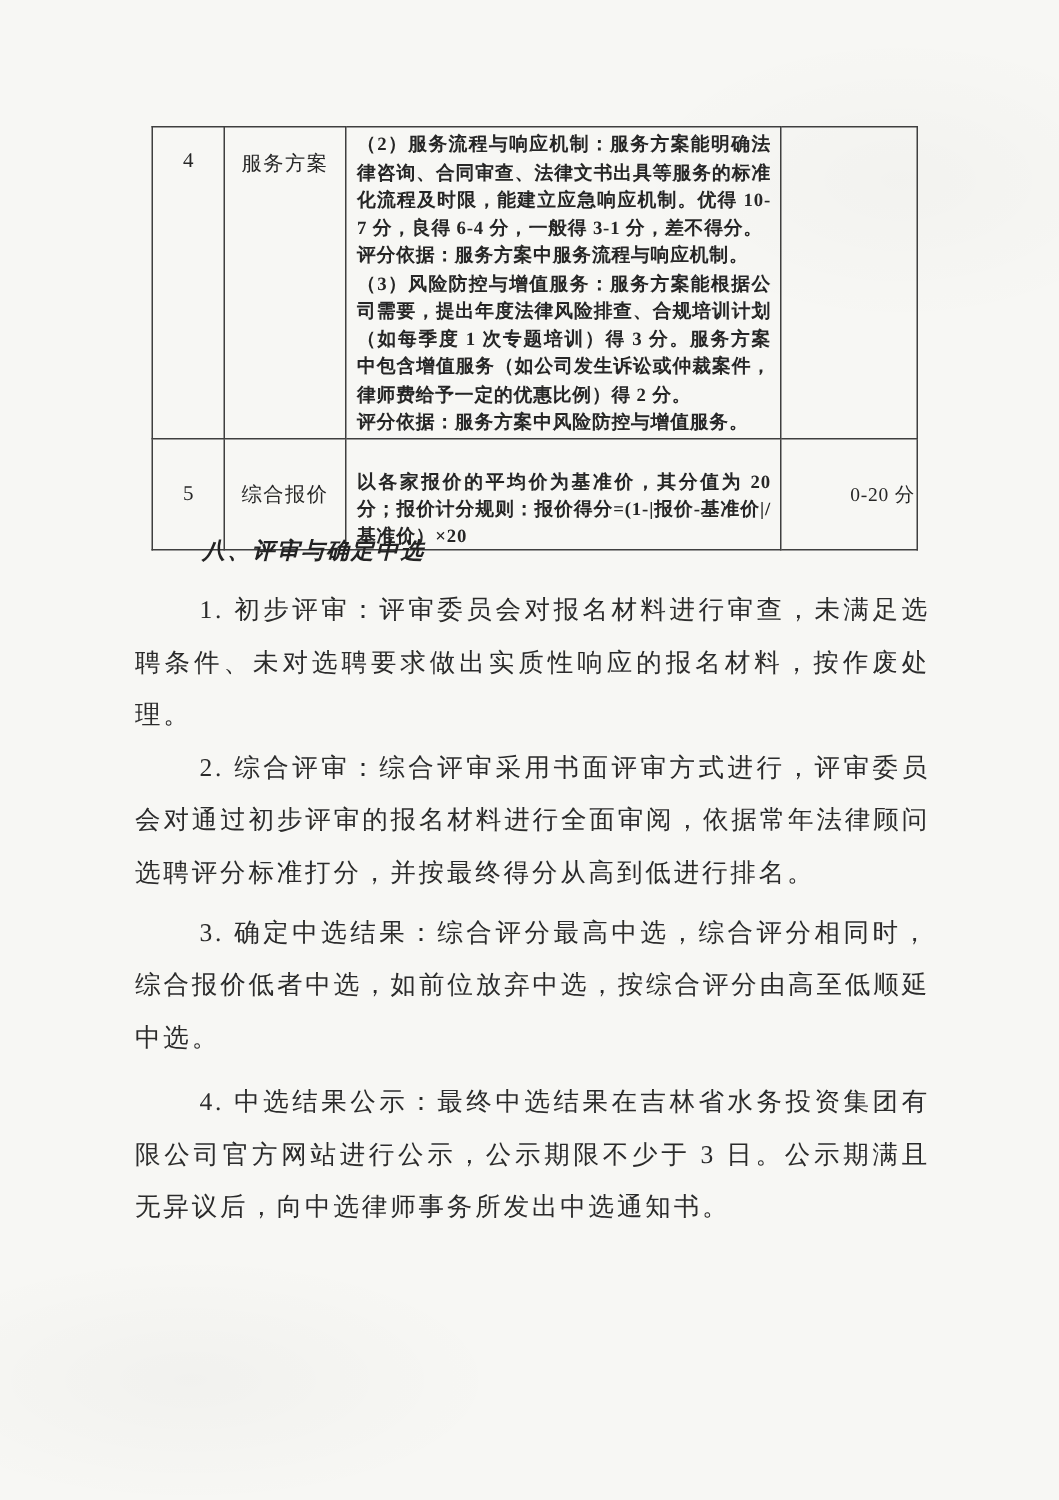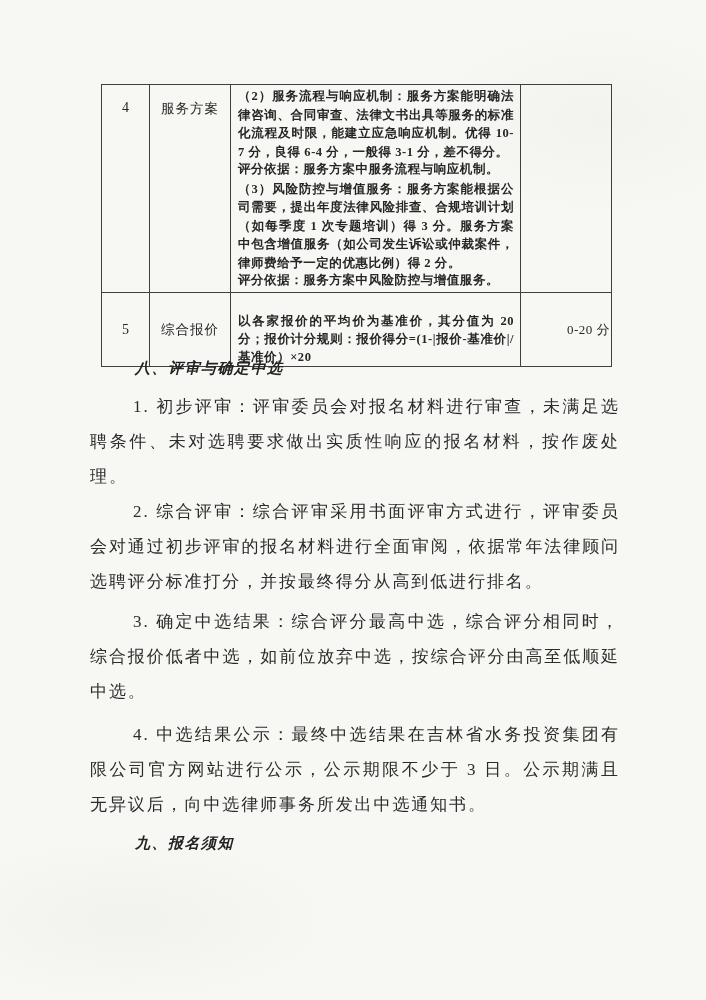--- a/index.html
+++ b/index.html
@@ -37,21 +37,21 @@
   td.cell-cat { text-align: center; font-size: 13.5px; letter-spacing: 1px; }
   tr.row-4 td.cell-num, tr.row-4 td.cell-cat { vertical-align: top; padding-top: 15px; }
   tr.row-5 td.cell-num, tr.row-5 td.cell-cat { vertical-align: middle; }
 
   td.cell-desc {
     vertical-align: top; padding: 2px 6px 0 7px;
     font-size: 12.5px; line-height: 18.5px; letter-spacing: 0.55px;
   }
   tr.row-5 td.cell-desc { line-height: 18px; padding-top: 19px; }
   td.cell-desc .seg { display: block; text-align: justify; text-justify: inter-character; font-weight: bold; }
-  td.cell-desc .seg.bold { font-weight: 700; font-family: Liberation Mono, monospace; }
+  td.cell-desc .seg.bold { font-weight: 700; }
 
   td.cell-score { text-align: right; vertical-align: middle; font-size: 13px; letter-spacing: 0.5px; }
 
   
   .content {
     position: absolute; left: 90px; top: 347px; width: 530px;
   }
   .content h2 {
     margin: 9px 0 0 0; padding: 0;
     font-size: 15px; line-height: 24px; font-weight: 700;
@@ -117,16 +117,15 @@
       </tr>
     </tbody>
   </table>
 
   <div class="content">
     <h2>八、评审与确定中选</h2>
     <p class="para mt9">1. 初步评审：评审委员会对报名材料进行审查，未满足选聘条件、未对选聘要求做出实质性响应的报名材料，按作废处理。</p>
     <p class="para">2. 综合评审：综合评审采用书面评审方式进行，评审委员会对通过初步评审的报名材料进行全面审阅，依据常年法律顾问选聘评分标准打分，并按最终得分从高到低进行排名。</p>
     <p class="para mt5">3. 确定中选结果：综合评分最高中选，综合评分相同时，综合报价低者中选，如前位放弃中选，按综合评分由高至低顺延中选。</p>
     <p class="para mt8">4. 中选结果公示：最终中选结果在吉林省水务投资集团有限公司官方网站进行公示，公示期限不少于 3 日。公示期满且无异议后，向中选律师事务所发出中选通知书。</p>
-    <h2 class="mt9">九、报名须知</h2>
   </div>
 
 </div>
 
 </body></html>

